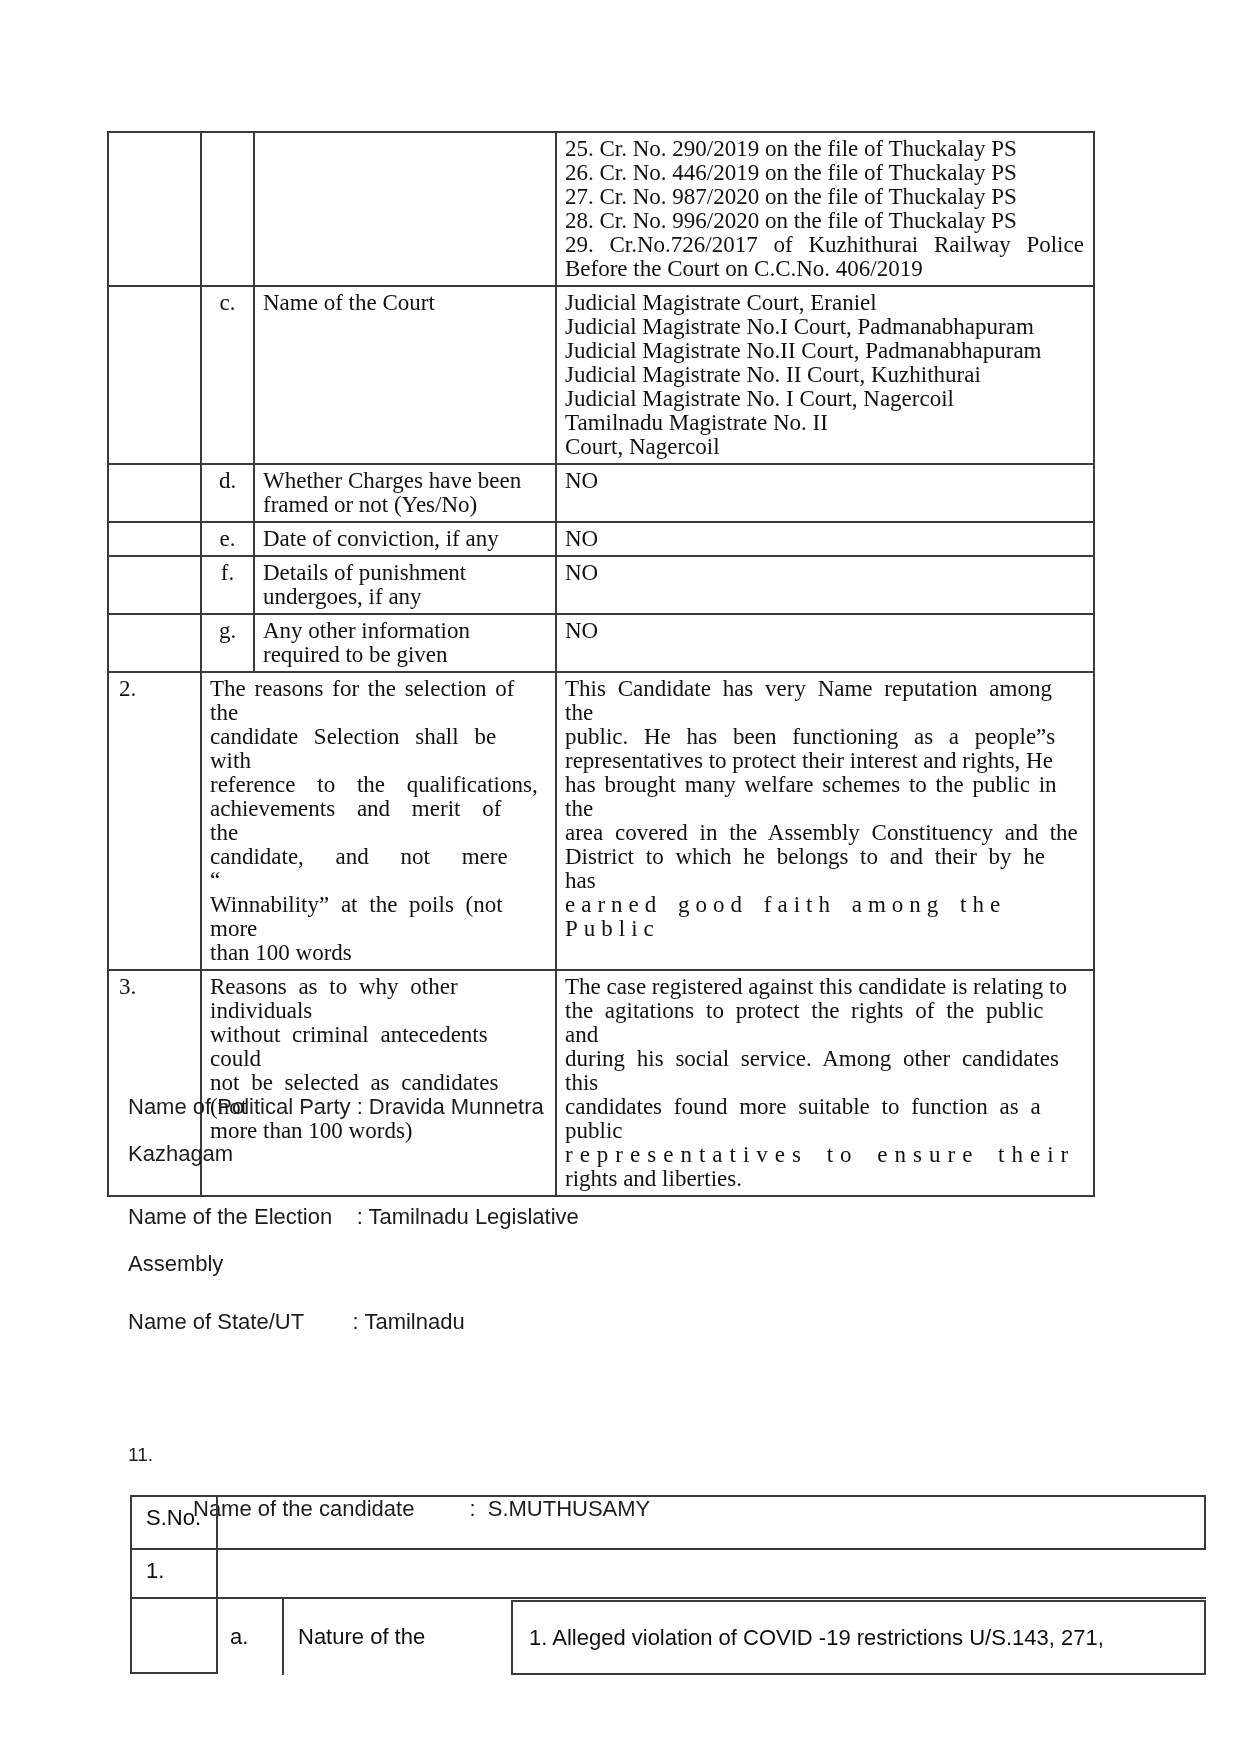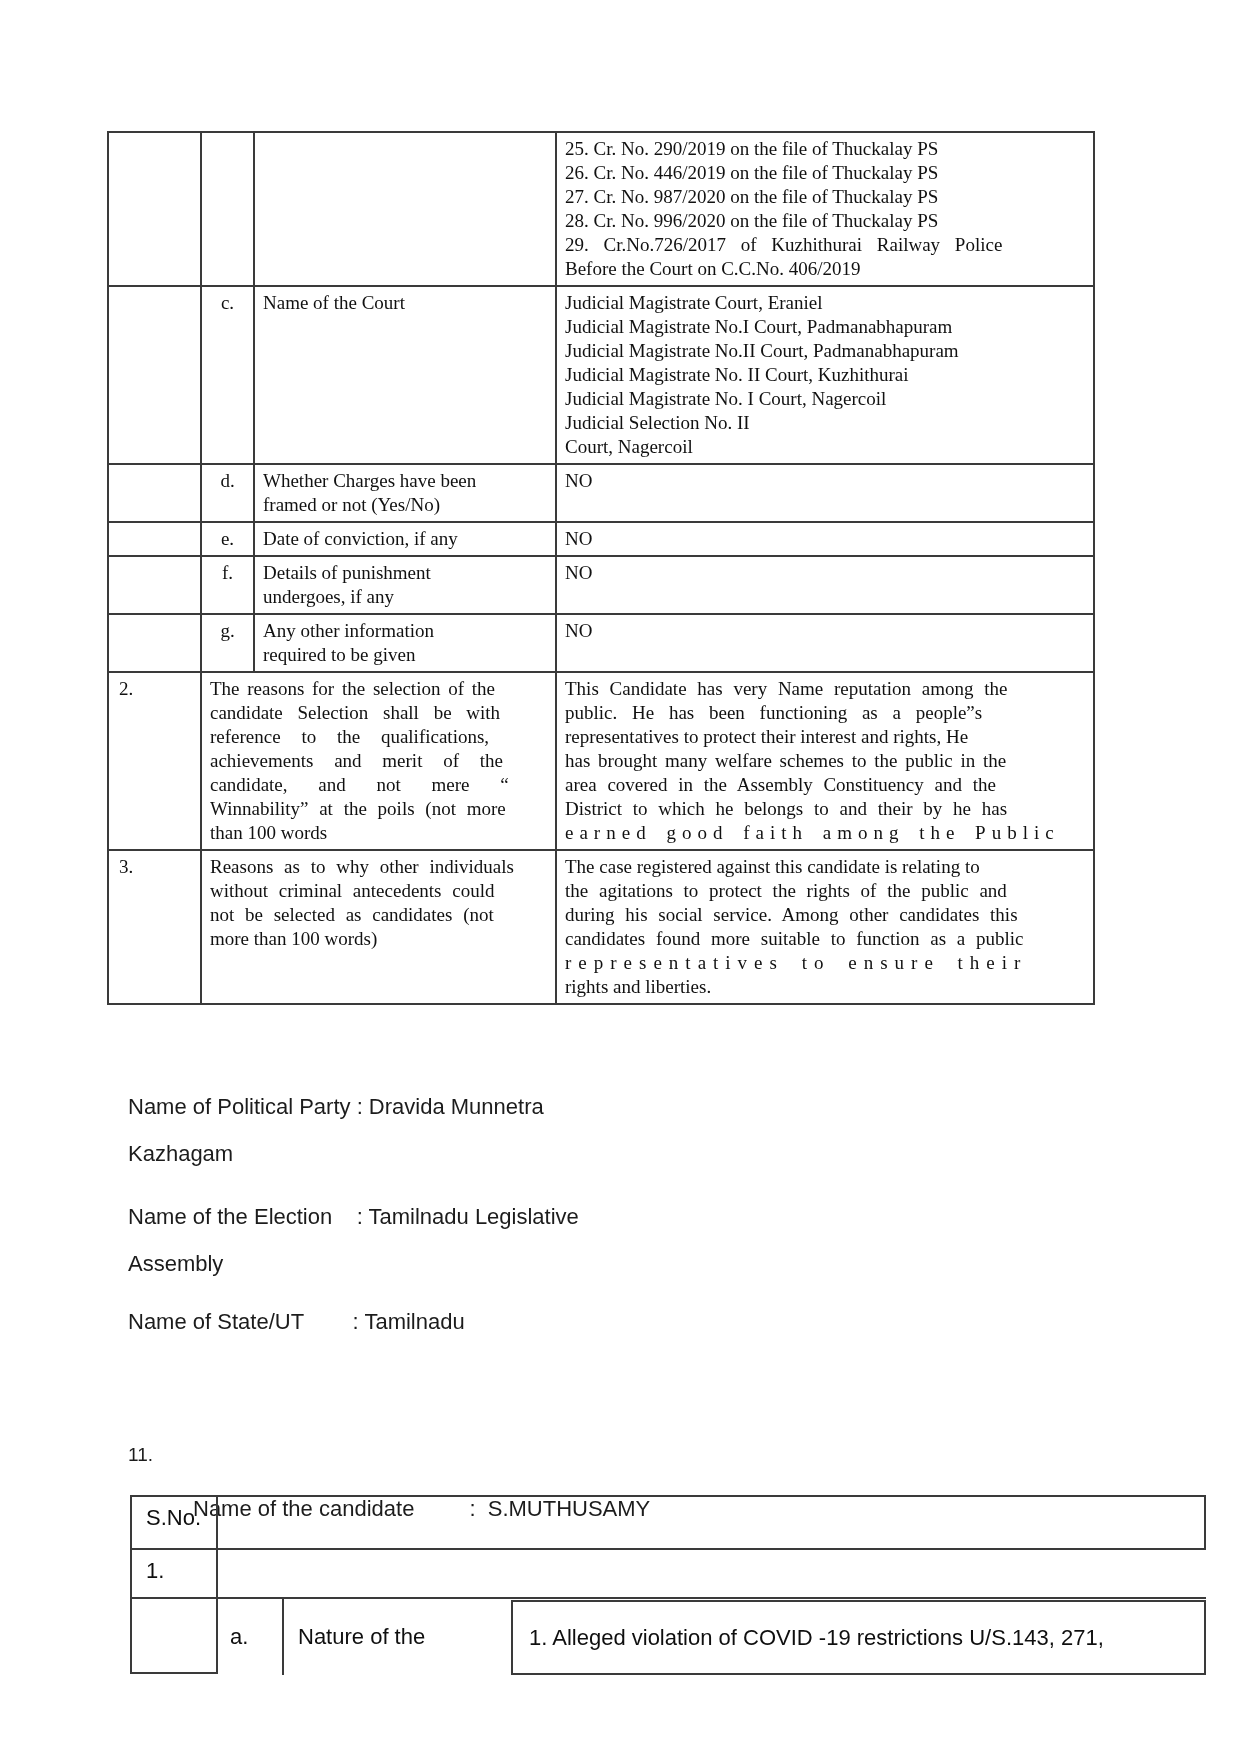--- a/index.html
+++ b/index.html
@@ -1,21 +1,21 @@
 <!DOCTYPE html>
 <html><head>
 <meta charset="utf-8">
 <style>
   html,body{margin:0;padding:0;}
   body{width:1241px;height:1755px;background:#ffffff;position:relative;
        font-family:"Liberation Serif", serif;color:#141414;}
 
   
   .t1{position:absolute;top:131px;left:107px;width:986px;border-collapse:collapse;table-layout:fixed;
-      font-size:19px;line-height:24px;color:#111;}
+      font-size:23px;line-height:24px;color:#111;}
   .t1 td{border:2px solid #3a3a3a;vertical-align:top;padding:4px 8px;box-sizing:border-box;}
   .t1 td.numc{padding-left:10px;}
   .t1 td.letc{text-align:center;padding-left:2px;padding-right:2px;}
   .t1 .ln{display:block;}
   .w3{word-spacing:3px;} .w6{word-spacing:6px;} .w10{word-spacing:10px;}
   .w16{word-spacing:16px;} .w26{word-spacing:26px;}
   .ls6{letter-spacing:6px;word-spacing:4px;} .ls7{letter-spacing:7px;word-spacing:6px;}
 
   
   .mid{position:absolute;top:1088px;left:128px;width:1000px;height:430px;
@@ -72,21 +72,21 @@
   <tr>
     <td class="numc"></td>
     <td class="letc">c.</td>
     <td>Name of the Court</td>
     <td>
       <span class="ln">Judicial Magistrate Court, Eraniel</span>
       <span class="ln">Judicial Magistrate No.I Court, Padmanabhapuram</span>
       <span class="ln">Judicial Magistrate No.II Court, Padmanabhapuram</span>
       <span class="ln">Judicial Magistrate No. II Court, Kuzhithurai</span>
       <span class="ln">Judicial Magistrate No. I Court, Nagercoil</span>
-      <span class="ln">Judicial Selection No. II</span>
+      <span class="ln">Tamilnadu Magistrate No. II</span>
       <span class="ln">Court, Nagercoil</span>
     </td>
   </tr>
 
   <tr>
     <td class="numc"></td>
     <td class="letc">d.</td>
     <td>
       <span class="ln">Whether Charges have been</span>
       <span class="ln">framed or not (Yes/No)</span>

